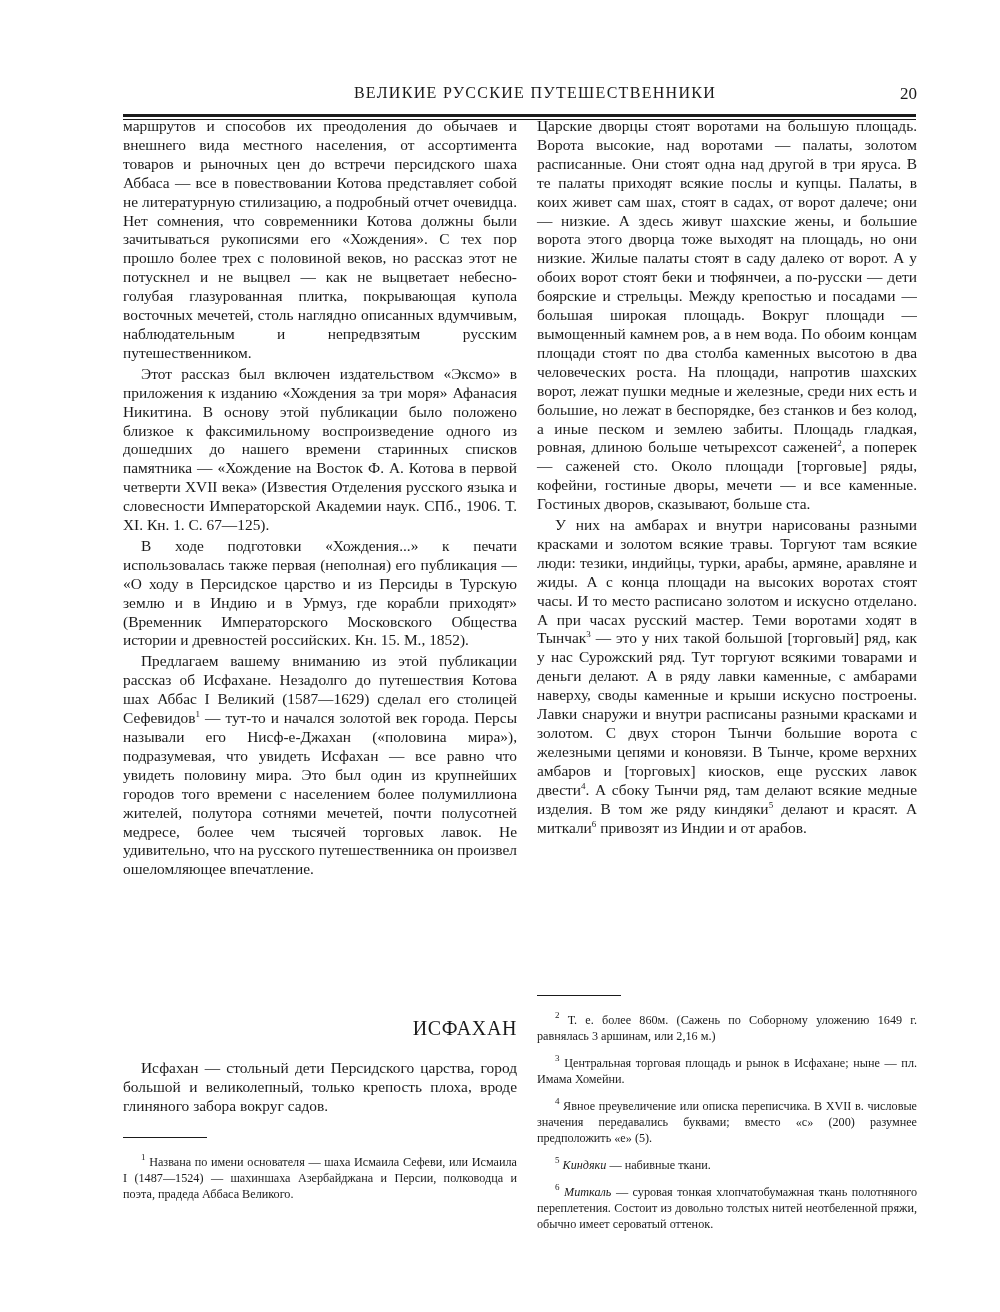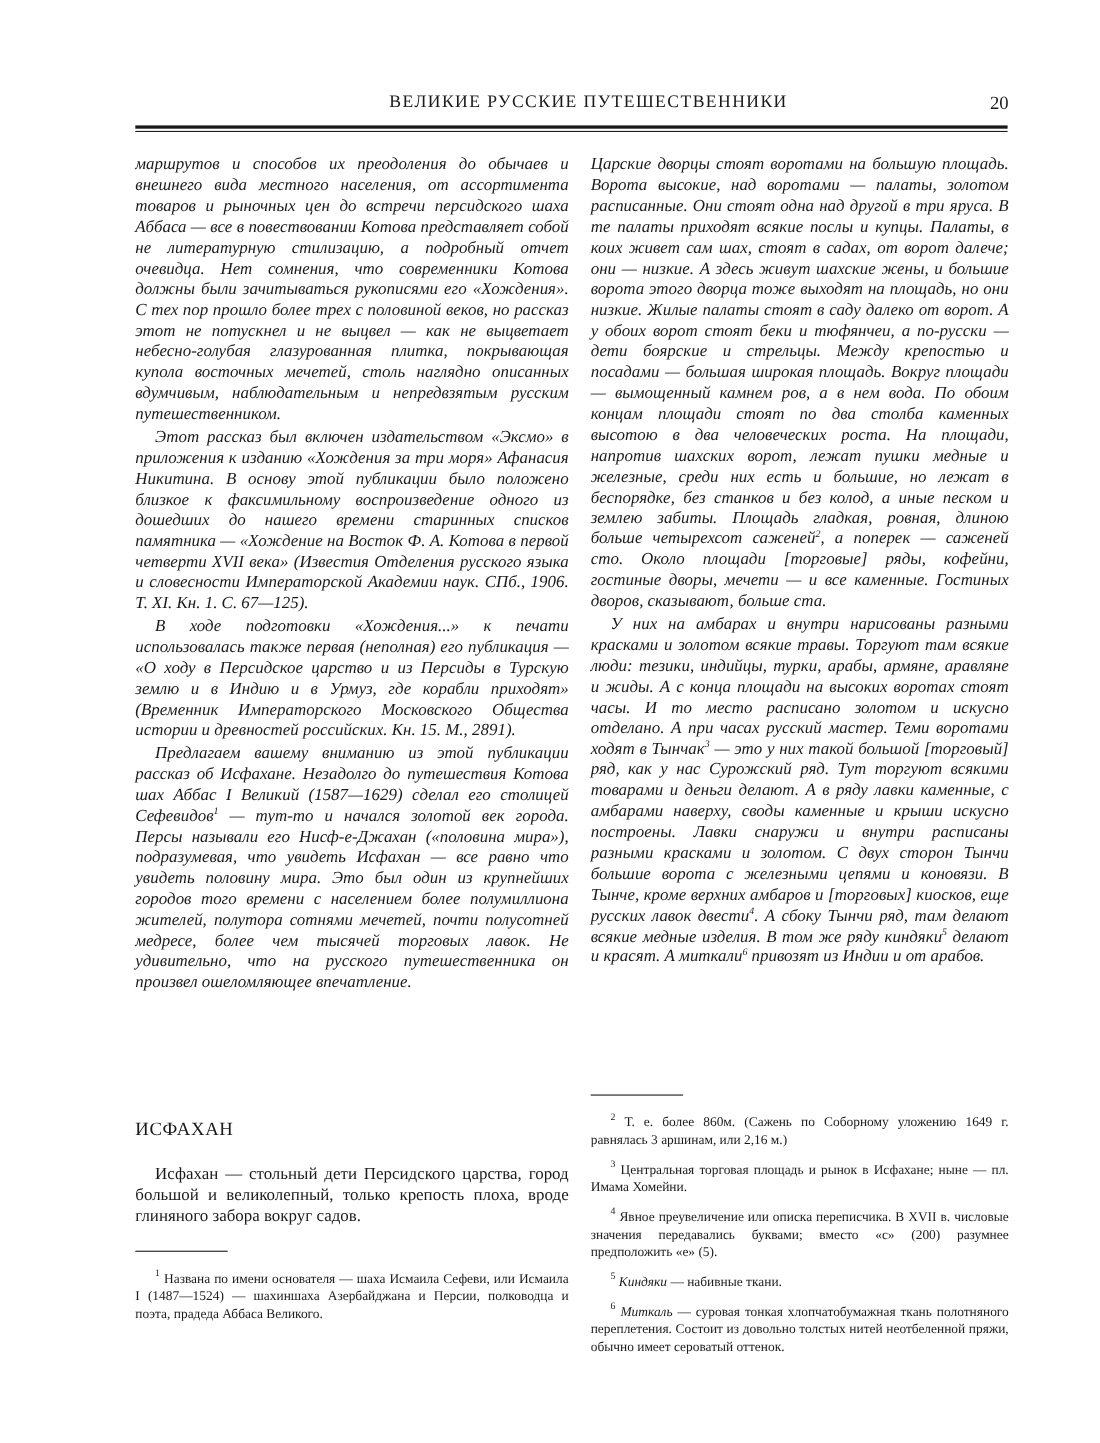--- a/index.html
+++ b/index.html
@@ -4,50 +4,50 @@
 <style>
   html, body { margin: 0; padding: 0; background: #ffffff; }
   body { width: 1000px; height: 1312px; position: relative; overflow: hidden;
          font-family: "Liberation Serif", "DejaVu Serif", serif; color: #1a1a1a; }
   .header { position: absolute; left: 123px; top: 84px; width: 794px; height: 24px; }
   .header .title { position: absolute; left: 0; right: 0; text-align: center; top: 0;
          font-size: 16px; letter-spacing: 1.3px; padding-left: 30px; }
   .header .pageno { position: absolute; right: 0; top: 0; font-size: 17px; }
   .rule-thick { position: absolute; left: 123px; top: 114px; width: 793px; height: 3px; background: #1a1a1a; }
   .rule-thin { position: absolute; left: 123px; top: 119px; width: 793px; height: 1px; background: #1a1a1a; }
-  .col { position: absolute; top: 141px; font-size: 15.4px; line-height: 18.9px; text-align: justify; font-style: italic; }
+  .col { position: absolute; top: 117px; font-size: 15.4px; line-height: 18.9px; text-align: justify; }
   .col-left { left: 123px; width: 394px; }
   .col-right { left: 537px; width: 380px; }
   .col p { margin: 0; text-indent: 0; hyphens: manual; }
   .col p.ind { text-indent: 18px; }
   .col p + p.ind { margin-top: 2px; }
   sup { font-size: 9px; line-height: 0; vertical-align: 6px; }
-  .section-title { position: absolute; left: 123px; width: 394px; top: 1017px; text-align: left;
-         font-size: 17px; letter-spacing: 0.6px; }
+  .section-title { position: absolute; left: 123px; width: 394px; top: 1017px; text-align: right;
+         font-size: 20px; letter-spacing: 0.6px; }
   .fn-rule { position: absolute; height: 1px; background: #1a1a1a; width: 84px; }
   .fn { position: absolute; font-size: 12.2px; line-height: 16px; text-align: justify; }
   .fn p { margin: 11px 0 4px 0; text-indent: 18px; }
   .fn i { font-style: italic; }
   .left-tail { position: absolute; left: 123px; width: 394px; top: 1059px; font-size: 15.4px; line-height: 18.9px; text-align: justify; }
   .left-tail p { margin: 0; text-indent: 18px; }
 </style>
 </head>
 <body>
 
 <div class="header">
   <div class="title">ВЕЛИКИЕ РУССКИЕ ПУТЕШЕСТВЕННИКИ</div>
   <div class="pageno">20</div>
 </div>
 <div class="rule-thick"></div>
 <div class="rule-thin"></div>
 
 <div class="col col-left">
   <p>маршрутов и способов их преодоления до обычаев и внешнего вида местного населения, от ассортимента товаров и рыночных цен до встречи персидского шаха Аббаса — все в повествовании Котова представляет собой не литературную стилизацию, а подробный отчет очевидца. Нет сомнения, что современники Котова должны были зачитываться рукописями его «Хождения». С тех пор прошло более трех с половиной веков, но рассказ этот не потускнел и не выцвел — как не выцветает небесно-голубая глазурованная плитка, покрывающая купола восточных мечетей, столь наглядно описанных вдумчивым, наблюдательным и непредвзятым русским путешественником.</p>
   <p class="ind">Этот рассказ был включен издательством «Эксмо» в приложения к изданию «Хождения за три моря» Афанасия Никитина. В основу этой публикации было положено близкое к факсимильному воспроизведение одного из дошедших до нашего времени старинных списков памятника — «Хождение на Восток Ф. А. Котова в первой четверти XVII века» (Известия Отделения русского языка и словесности Императорской Академии наук. СПб., 1906. Т. XI. Кн. 1. С. 67—125).</p>
-  <p class="ind">В ходе подготовки «Хождения...» к печати использовалась также первая (неполная) его публикация — «О ходу в Персидское царство и из Персиды в Турскую землю и в Индию и в Урмуз, где корабли приходят» (Временник Императорского Московского Общества истории и древностей российских. Кн. 15. М., 2891).</p>
+  <p class="ind">В ходе подготовки «Хождения...» к печати использовалась также первая (неполная) его публикация — «О ходу в Персидское царство и из Персиды в Турскую землю и в Индию и в Урмуз, где корабли приходят» (Временник Императорского Московского Общества истории и древностей российских. Кн. 15. М., 1852).</p>
   <p class="ind"><span>Предлагаем вашему вниманию из этой публикации рассказ об Исфахане. Незадолго до путешествия Котова шах Аббас I Великий (1587—1629) сделал его столицей Сефевидов</span><sup>1</sup> <span>— тут-то и начался золотой век города. Персы называли его Нисф-е-Джахан («половина мира»), подразумевая, что увидеть Исфахан — все равно что увидеть половину мира. Это был один из крупнейших городов того времени с населением более полумиллиона жителей, полутора сотнями мечетей, почти полусотней медресе, более чем тысячей торговых лавок. Не удивительно, что на русского путешественника он произвел ошеломляющее впечатление.</span></p>
 </div>
 
 <div class="section-title">ИСФАХАН</div>
 
 <div class="left-tail">
   <p>Исфахан — стольный дети Персидского царства, город большой и великолепный, только крепость плоха, вроде глиняного забора вокруг садов.</p>
 </div>
 
 <div class="fn-rule" style="left:123px; top:1137px;"></div>

